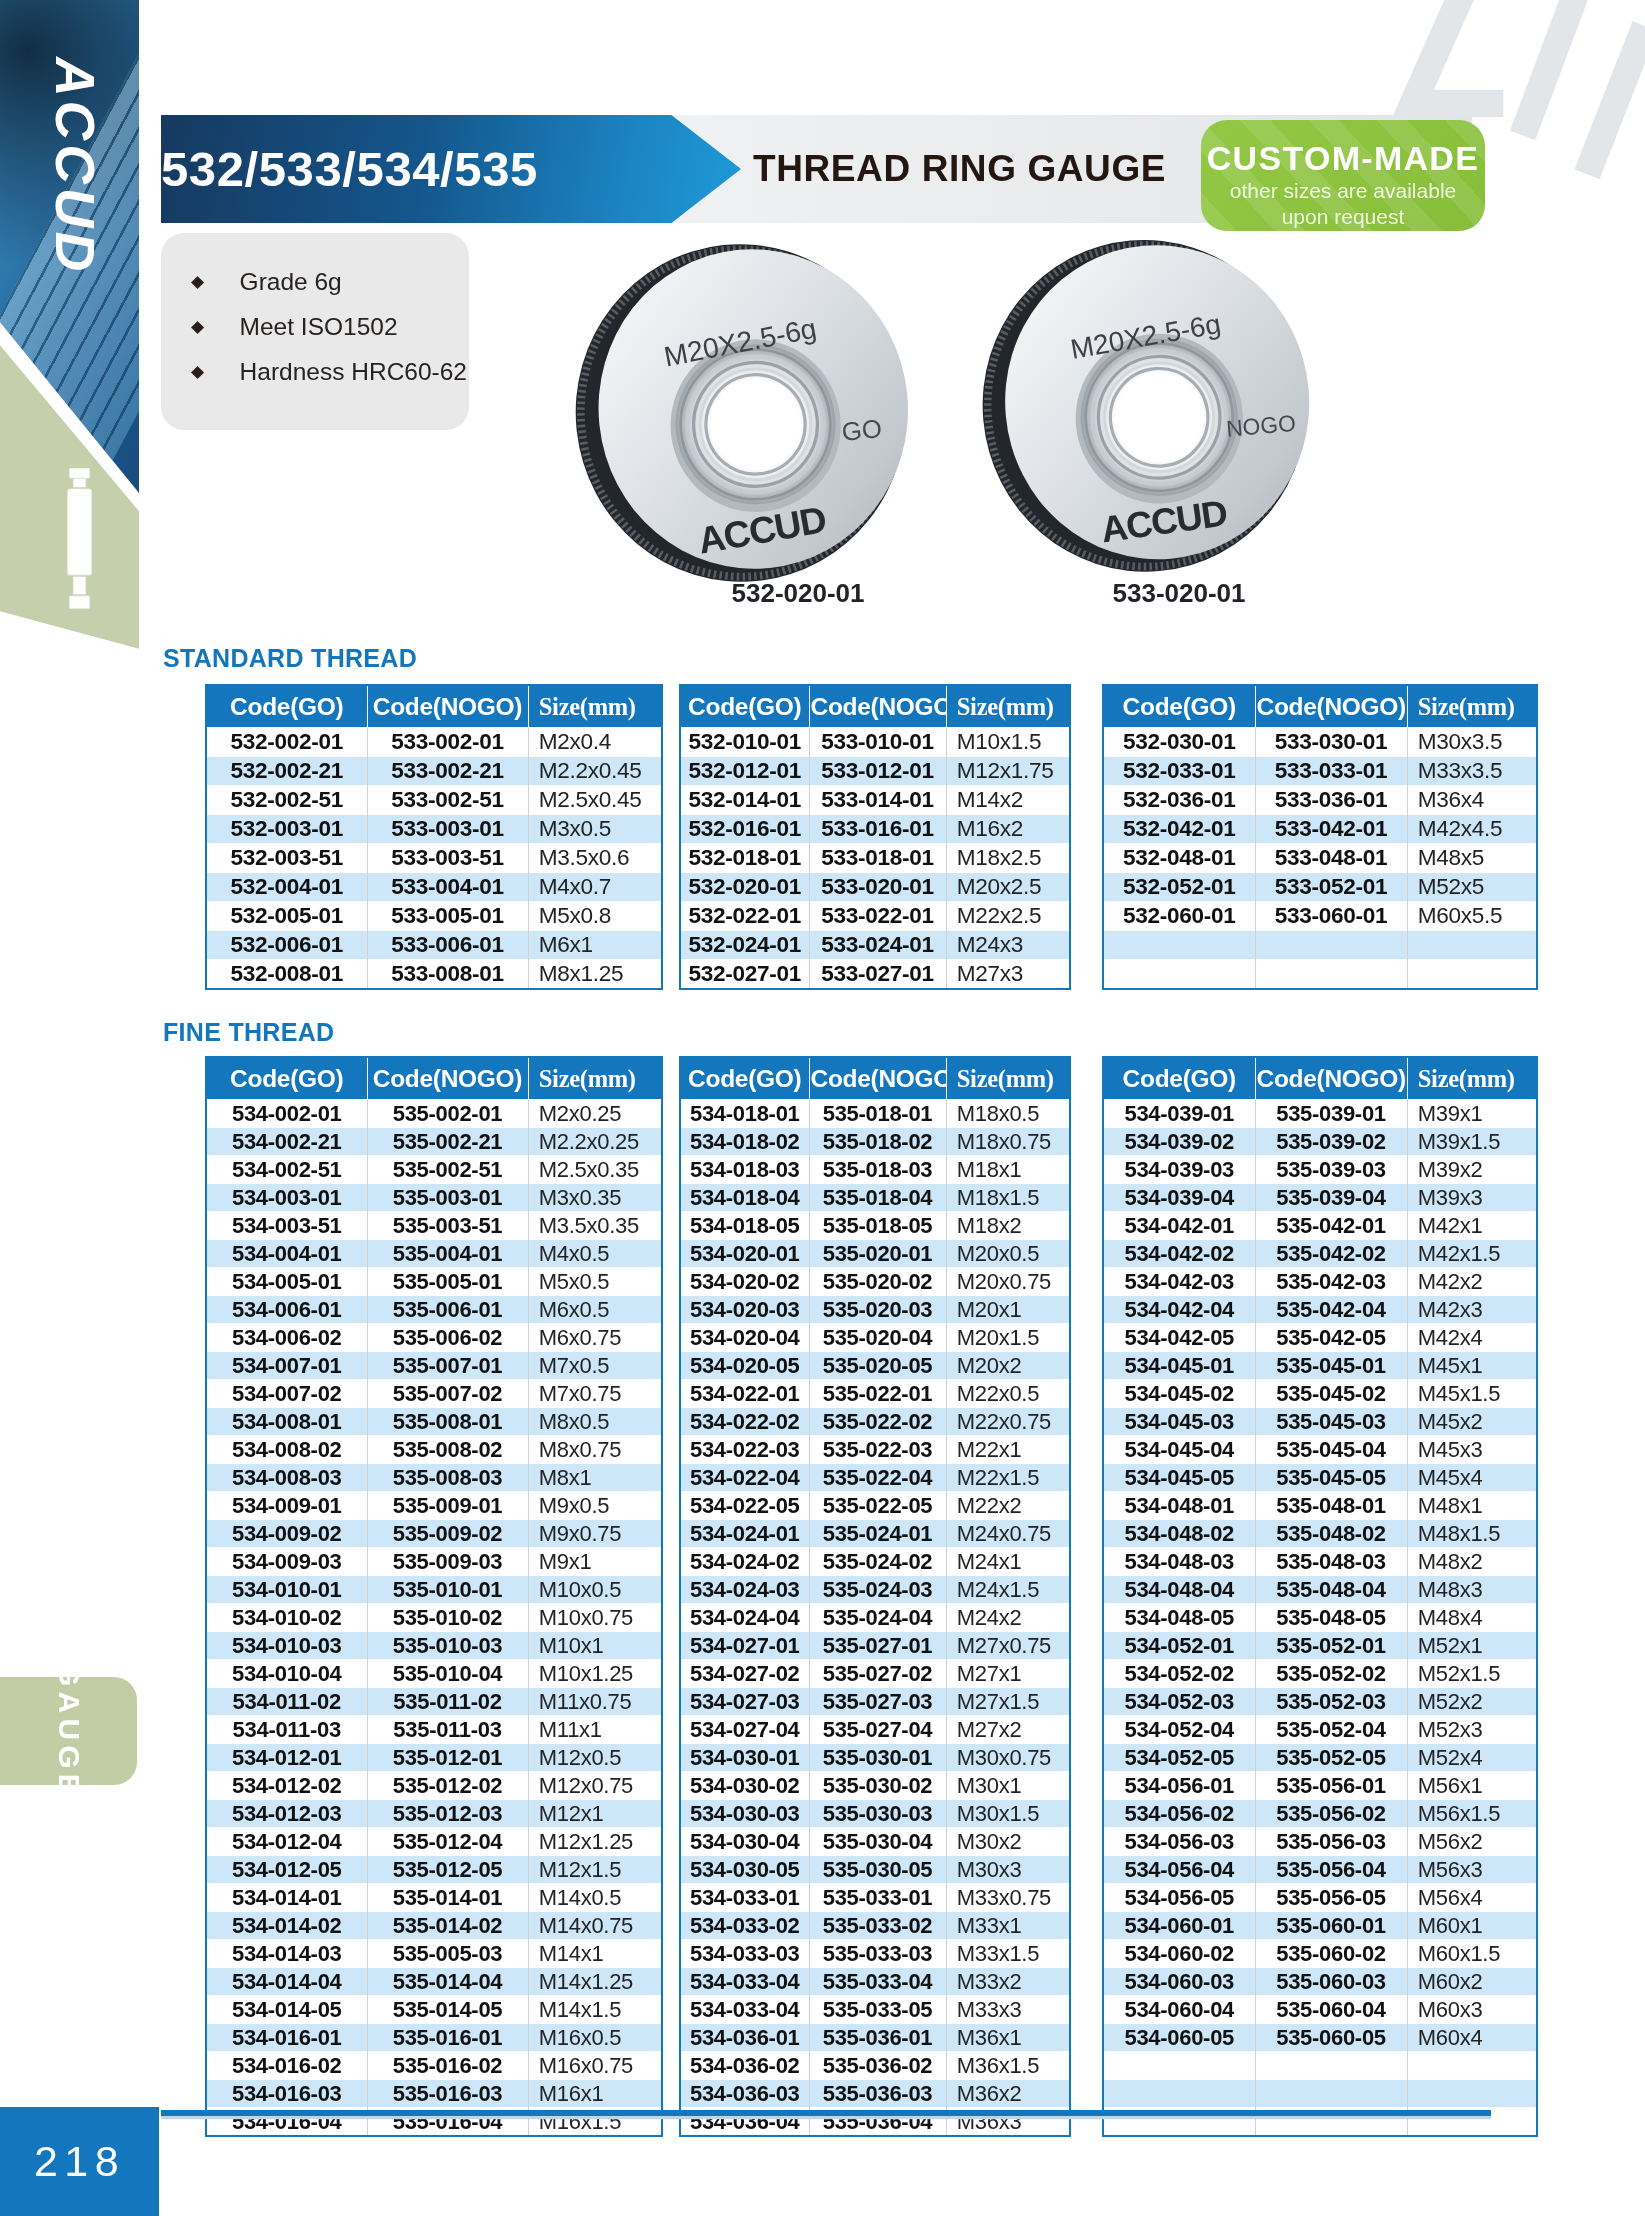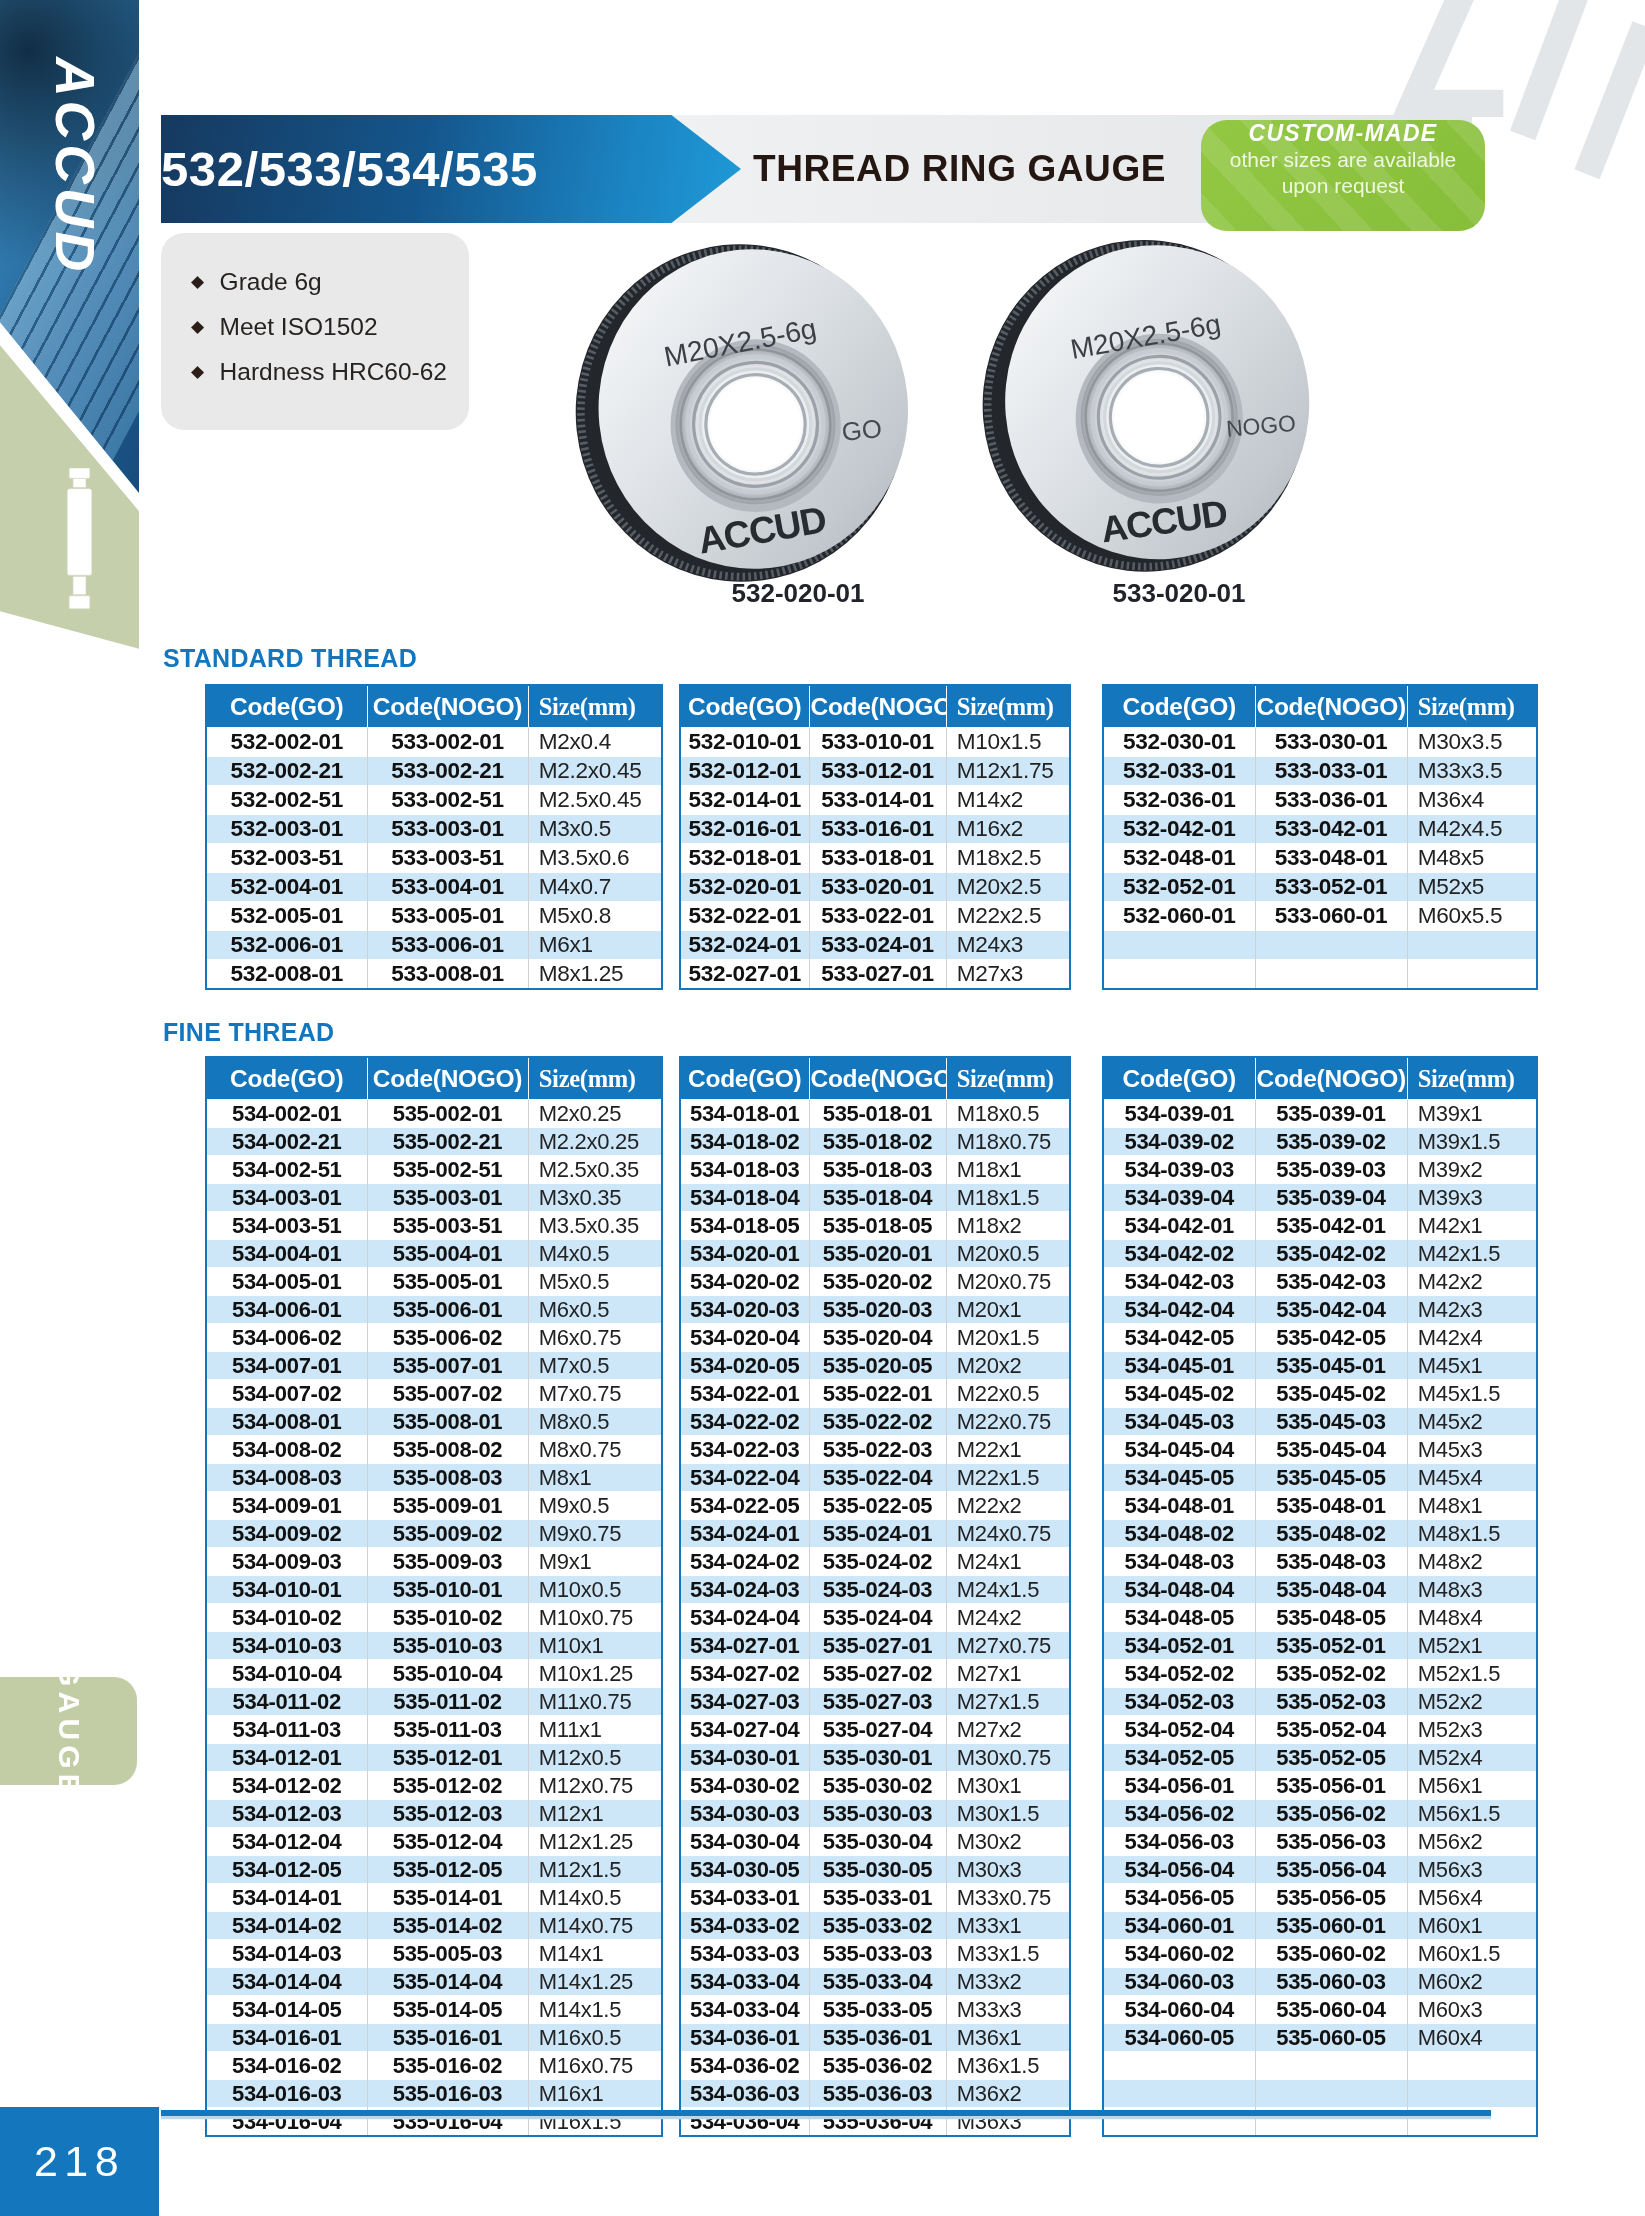--- a/index.html
+++ b/index.html
@@ -73,30 +73,30 @@
     position:absolute;left:1201px;top:120px;width:284px;height:111px;border-radius:26px;
     background:linear-gradient(135deg,#93c844,#86bd39);z-index:3;text-align:center;
     overflow:hidden;
   }
   .badge:after{
     content:"";position:absolute;left:-26px;top:-26px;width:335px;height:168px;
     background:
       repeating-linear-gradient(55deg, rgba(255,255,255,.10) 0 22px, rgba(255,255,255,0) 22px 50px);
     transform:rotate(-8deg);
   }
-  .badge-title{margin-top:0;font-size:23px;font-weight:bold;color:#ffffff;letter-spacing:1.3px;position:relative;z-index:1;font-style:italic;}
+  .badge-title{margin-top:19px;font-size:34px;font-weight:bold;color:#ffffff;letter-spacing:1.3px;position:relative;z-index:1;}
   .badge-sub{font-size:21px;color:#f0f7e0;line-height:26.4px;position:relative;z-index:1;}
   
   .features{
     position:absolute;left:161px;top:233px;width:308px;height:197px;
     background:#e9e9ea;border-radius:23px;padding-top:26px;box-sizing:border-box;
   }
   .feature-row{display:flex;align-items:center;height:45px;padding-left:30px;}
   .bullet{font-size:17px;color:#2b1d18;margin-right:15.5px;}
-  .feature-text{font-size:24.5px;color:#262220;}
+  .feature-text{font-size:24.5px;color:#262220;margin-left:20px;}
   
   .gauge{position:absolute;}
   .gauge text{font-family:"Liberation Sans", sans-serif;}
   .caption{
     position:absolute;width:206px;text-align:center;
     font-size:26px;font-weight:bold;color:#20242a;
   }
   
   .sec-title{
     position:absolute;left:163px;font-size:25px;font-weight:bold;color:#1476bc;letter-spacing:0.3px;

